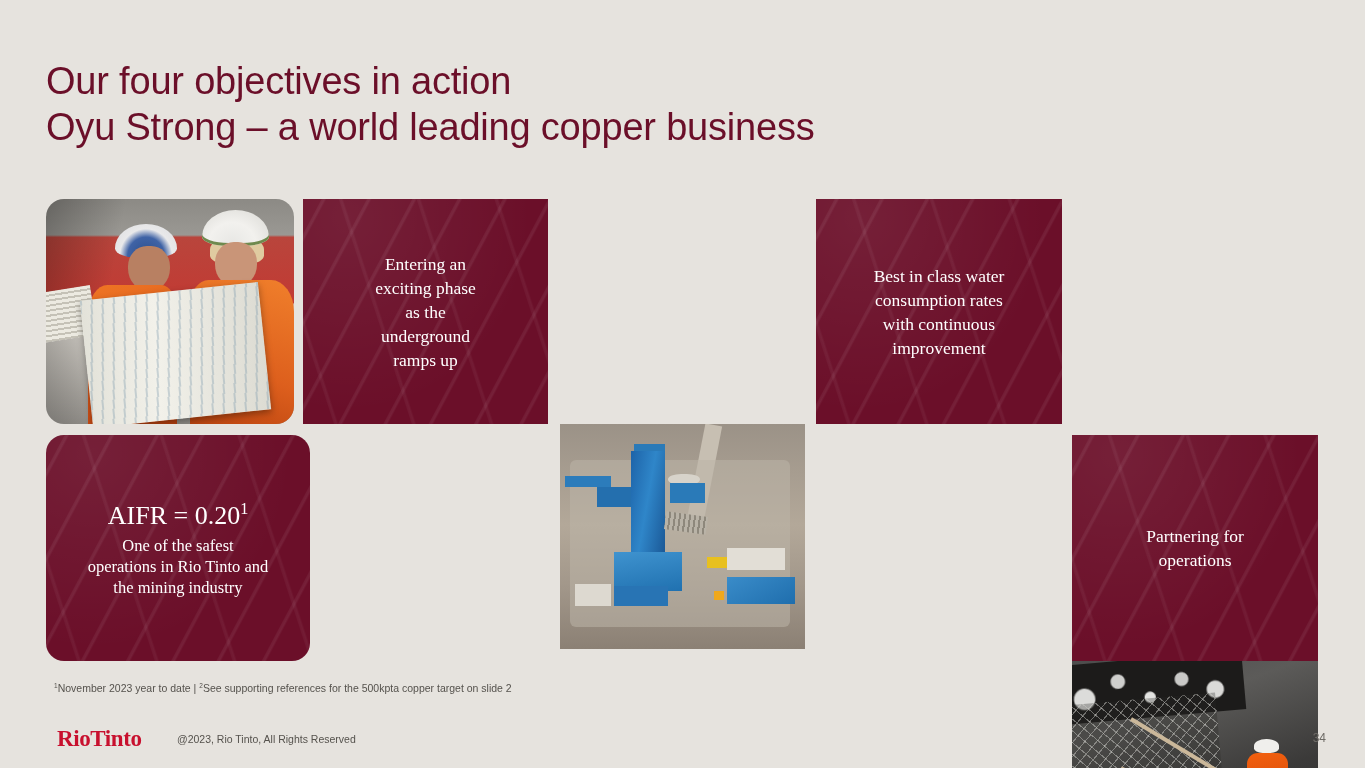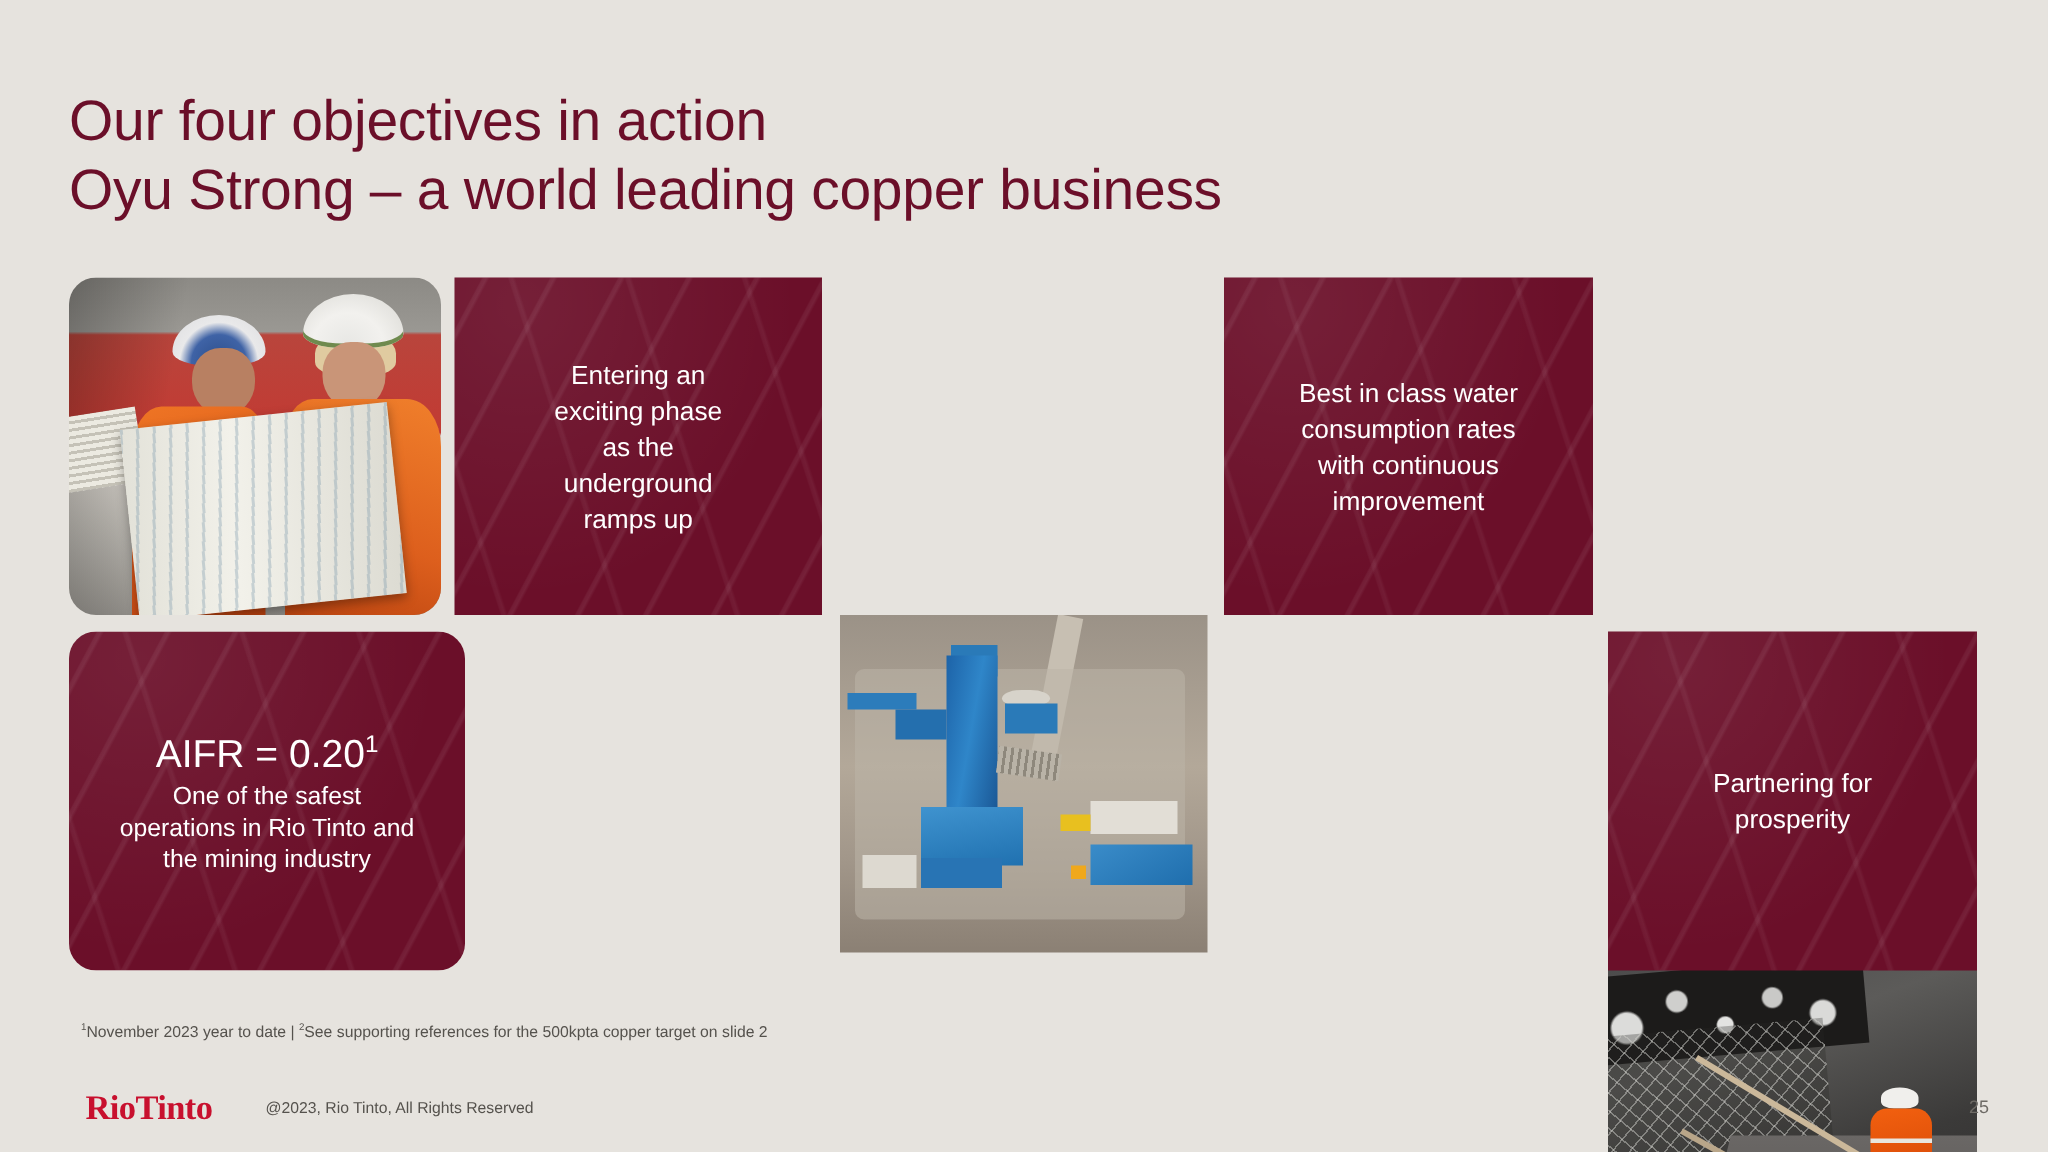--- a/index.html
+++ b/index.html
@@ -26,23 +26,24 @@
     line-height: 46px;
     font-weight: 400;
     letter-spacing: -0.2px;
     white-space: nowrap;
   }
 
   
   #tile-grid {
     position: absolute;
     left: 46px;
-    top: 185px;
+    top: 199px;
     width: 1272px;
     height: 462px;
+    font-family: Liberation Serif, serif;
   }
   .tile {
     position: absolute;
     overflow: hidden;
   }
 
   
   .r1 { top: 0px;   height: 225px; }
   .r2 { top: 236px; height: 226px; }
   .c1 { left: 0px;    width: 248px; border-radius: 18px; }
@@ -366,22 +367,22 @@
   <div class="tile r2 c1 tile-text">
     <div class="headline"><span>AIFR = 0.20</span><sup>1</sup></div>
     <div class="sub">One of the safest
 operations in Rio Tinto and
 the mining industry</div>
   </div>
 
 
   <div class="tile r2 c5 tile-text">
     <div class="body">Partnering for
-prosperity</div>
+operations</div>
   </div>
 
 </div>
 
 <div id="footnote"><sup>1</sup><span>November 2023 year to date | </span><sup>2</sup><span>See supporting references for the 500kpta copper target on slide 2</span></div>
 
 <div id="footer-logo">RioTinto</div>
 <div id="footer-copyright">@2023, Rio Tinto, All Rights Reserved</div>
-<div id="page-number">25</div>
+<div id="page-number">34</div>
 
 </body></html>

